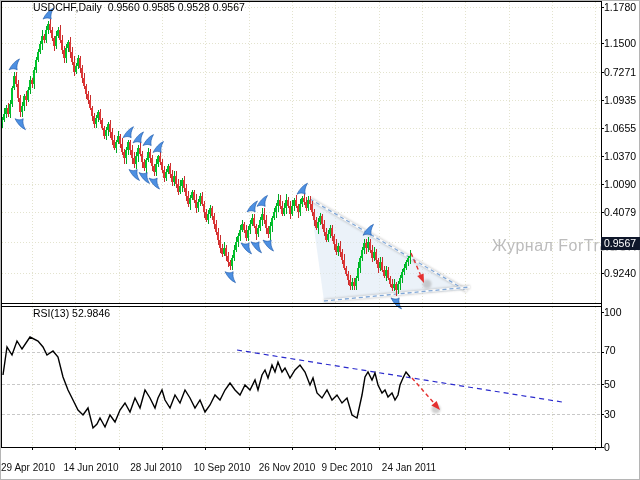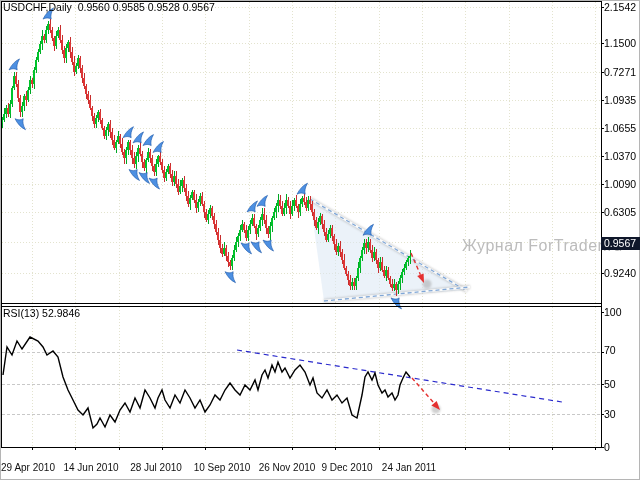--- a/index.html
+++ b/index.html
@@ -1,19 +1,19 @@
 <!DOCTYPE html>
 <html><head>
 <meta charset="utf-8">
 <style>
   html,body{margin:0;padding:0;background:#888;}
   #screen{position:relative;width:640px;height:480px;background:#fff;overflow:hidden;
           font-family:"Liberation Sans",sans-serif;-webkit-font-smoothing:antialiased;}
   #cv{position:absolute;left:0;top:0;z-index:0;}
-  .txt{position:absolute;white-space:pre;z-index:2;}
+  .txt{position:absolute;white-space:pre;z-index:2;padding-left:30px;}
   #title{left:3px;top:1px;font-size:10.5px;color:#000;}
   #watermark{left:462px;top:237px;font-size:16px;letter-spacing:.5px;z-index:2;}
   #rsilabel{left:3px;top:307px;font-size:10.5px;color:#000;text-align:right;}
   #copyright{left:6px;top:450px;font-size:10.5px;color:#333;}
   .axlbl{position:absolute;left:604px;font-size:10.5px;color:#000;z-index:2;}
   .hiddenlbl{position:absolute;left:604px;font-size:10.5px;color:#888;z-index:1;}
   #pricetag{position:absolute;left:601px;width:54px;height:13px;background:#0f172a;color:#fff;
             font-size:10.5px;line-height:13px;padding-left:3px;box-sizing:border-box;z-index:3;}
   .datelbl{position:absolute;top:462px;font-size:10px;color:#111;transform:translateX(-50%);z-index:2;}
 </style>
@@ -551,28 +551,28 @@
       <line x1="601" y1="352" x2="604" y2="352" stroke="#000000" stroke-width="1" shape-rendering="crispEdges"></line>
       <line x1="601" y1="384" x2="604" y2="384" stroke="#000000" stroke-width="1" shape-rendering="crispEdges"></line>
       <line x1="601" y1="414" x2="604" y2="414" stroke="#000000" stroke-width="1" shape-rendering="crispEdges"></line>
       <line x1="601" y1="447" x2="604" y2="447" stroke="#000000" stroke-width="1" shape-rendering="crispEdges"></line>
     </svg>
   <div id="title" class="txt">USDCHF,Daily  0.9560 0.9585 0.9528 0.9567</div>
   <div id="watermark" class="txt" style="color: rgb(188, 188, 188);">Журнал ForTrader.ru</div>
   <div id="rsilabel" class="txt"><span>RSI(13)</span> <span>52.9846</span></div>
   <div id="pricetag" style="top: 236.5px;">0.9567</div>
   <div id="labels">
-      <div class="axlbl" style="top: 1px;">2.1542</div>
+      <div class="axlbl" style="top: 1px;">1.1780</div>
       <div class="axlbl" style="top: 37px;">1.1500</div>
       <div class="axlbl" style="top: 66px;">0.7271</div>
       <div class="axlbl" style="top: 94px;">1.0935</div>
       <div class="axlbl" style="top: 122px;">1.0655</div>
       <div class="axlbl" style="top: 150px;">1.0370</div>
       <div class="axlbl" style="top: 178px;">1.0090</div>
-      <div class="axlbl" style="top: 206px;">0.6305</div>
+      <div class="axlbl" style="top: 206px;">0.4079</div>
       <div class="axlbl" style="top: 267px;">0.9240</div>
       <div class="hiddenlbl" style="top: 239px;">0.9525</div>
       <div class="axlbl" style="top: 306px;">100</div>
       <div class="axlbl" style="top: 344px;">70</div>
       <div class="axlbl" style="top: 378px;">50</div>
       <div class="axlbl" style="top: 408px;">30</div>
       <div class="axlbl" style="top: 441px;">0</div>
       <div class="datelbl" style="left: 28px;">29 Apr 2010</div>
       <div class="datelbl" style="left: 91px;">14 Jun 2010</div>
       <div class="datelbl" style="left: 156px;">28 Jul 2010</div>

